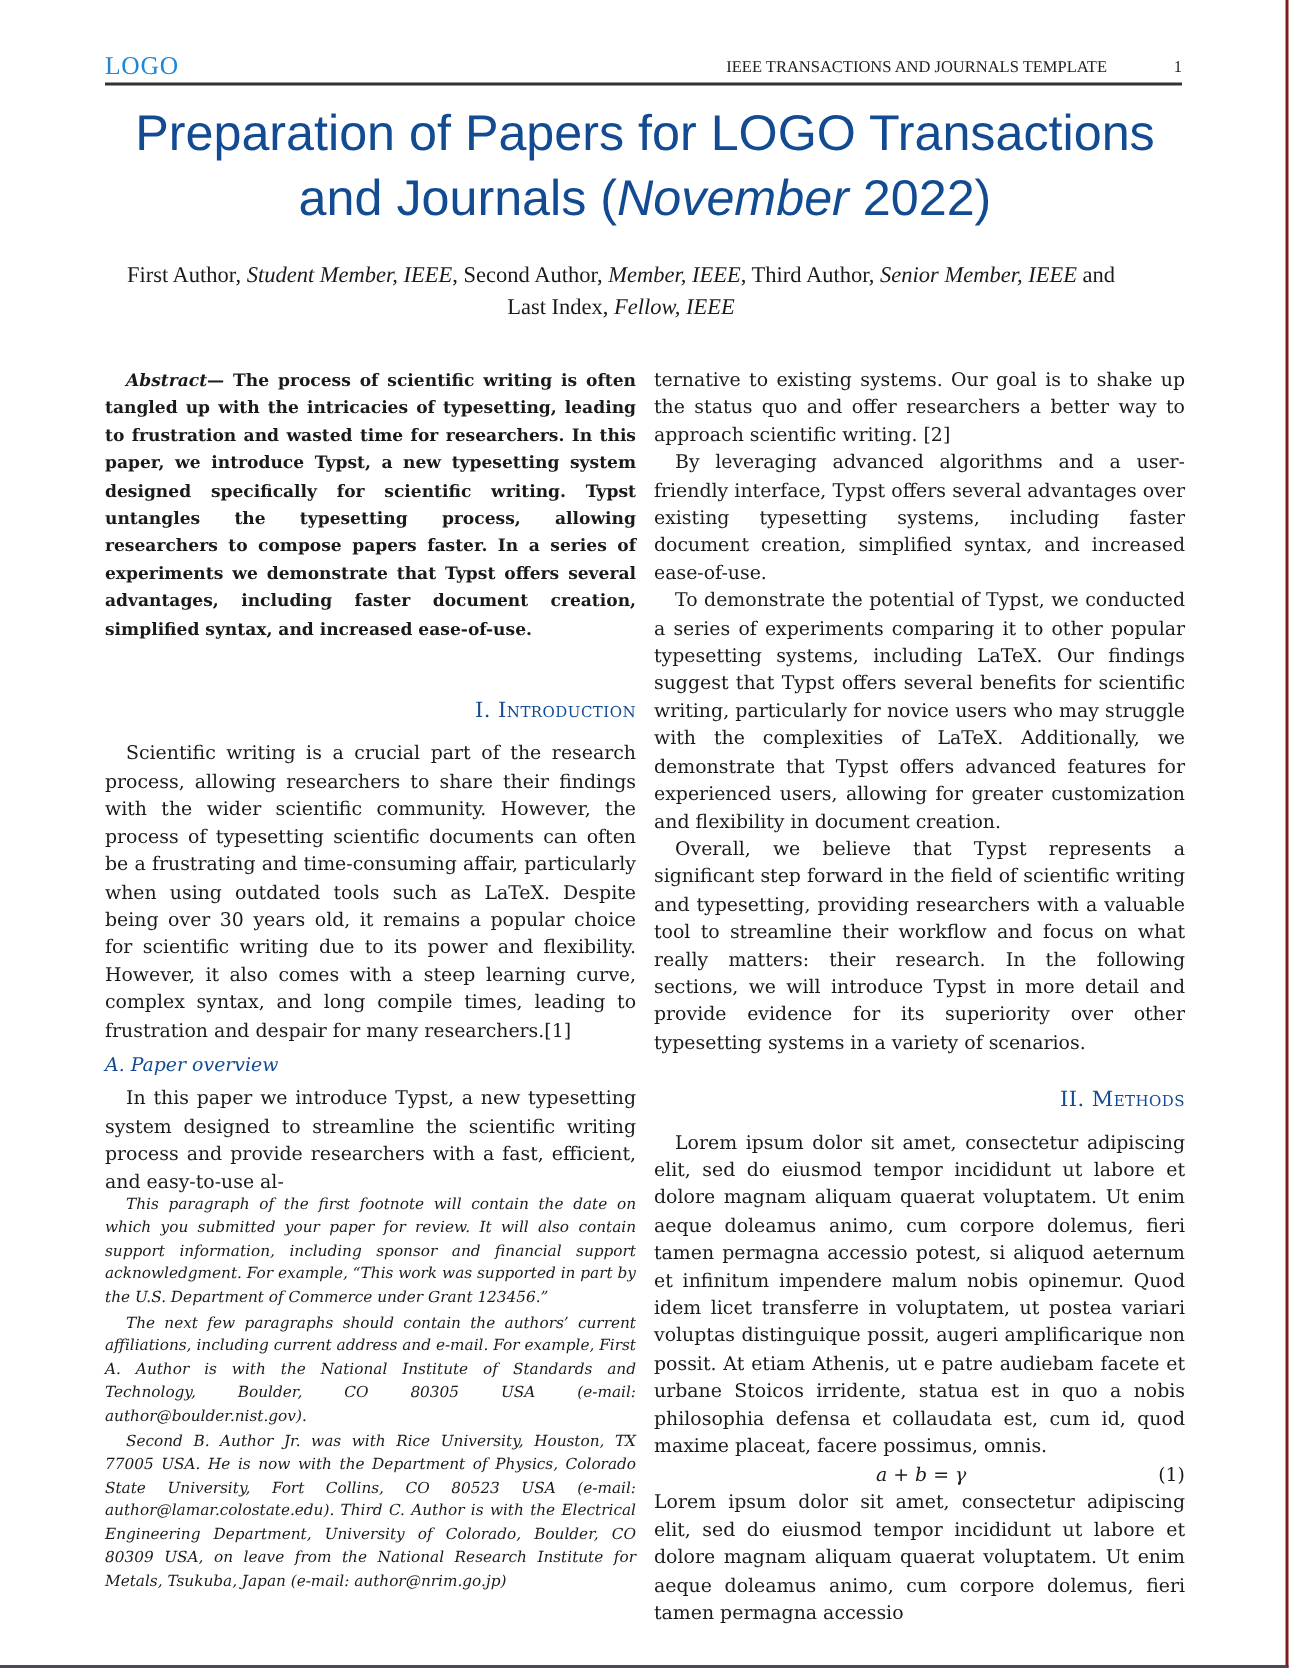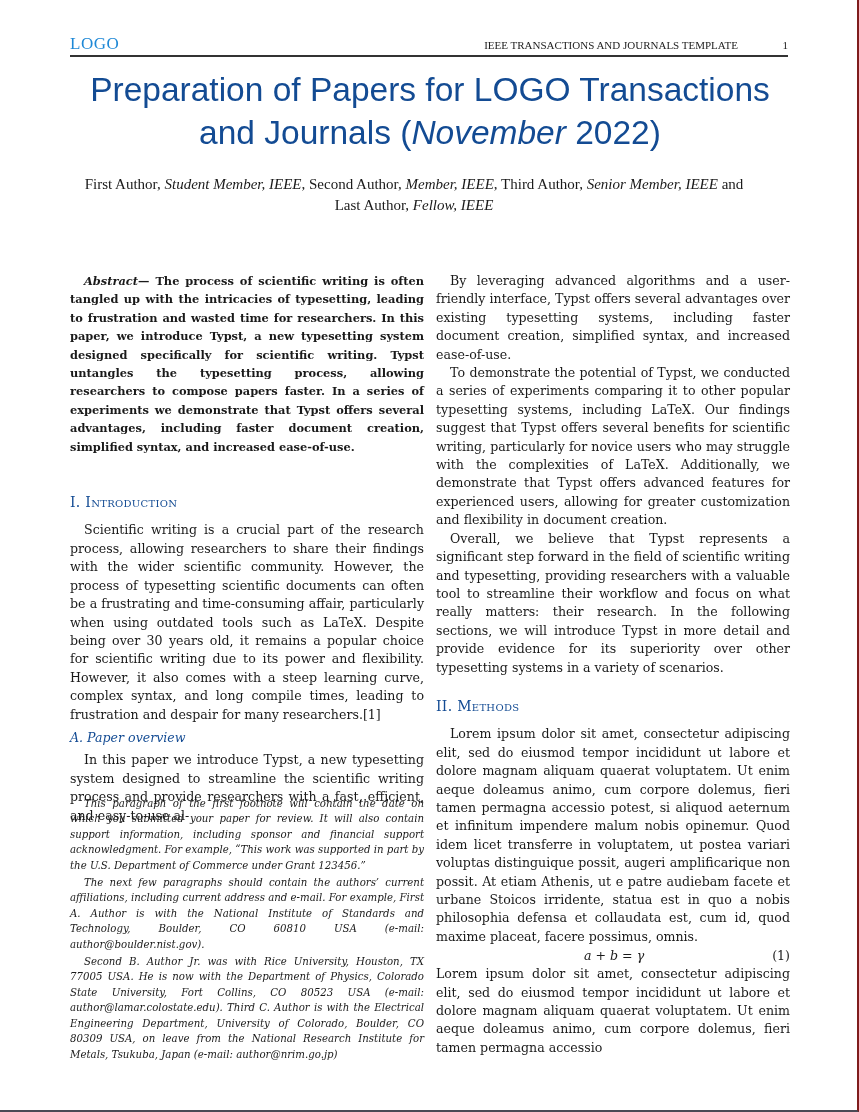--- a/index.html
+++ b/index.html
@@ -14,31 +14,31 @@
     .running-head { position: absolute; right: 50px; top: 6px; font-family: "Liberation Serif", serif; font-size: 11px; color: #222; }
     .page-num { position: absolute; right: 0; top: 6px; font-family: "Liberation Serif", serif; font-size: 11px; color: #222; }
 
     .title { position: absolute; left: 70px; width: 720px; top: 68px; text-align: center;
       font-family: "Liberation Sans", sans-serif; font-size: 33.5px; line-height: 43px; color: #134b93; }
     .title em { font-style: italic; }
 
     .authors { position: absolute; left: 54px; width: 720px; top: 174px; text-align: center;
       font-family: "Liberation Serif", serif; font-size: 15px; line-height: 21px; color: #1a1a1a; }
 
-    .col { position: absolute; top: 272px; width: 354px; font-size: 12.6px; line-height: 18.4px; text-align: justify; }
+    .col { position: absolute; top: 244px; width: 354px; font-size: 12.6px; line-height: 18.4px; text-align: justify; }
     .col-left { left: 70px; }
     .col-right { left: 436px; width: 354px; }
     .col p { margin: 0; text-indent: 14px; hyphens: auto; }
 
     .abstract { font-weight: bold; font-size: 11.4px; line-height: 18.4px; }
     .abstract .lbl { font-style: italic; }
     .index-terms { font-weight: bold; font-size: 11.4px; line-height: 18.4px; }
     .index-terms .lbl { font-style: italic; }
 
-    .section-head { text-align: left; color: #134b93; font-size: 14px; letter-spacing: 0.3px; margin: 0; font-variant: small-caps; }
+    .section-head { text-align: right; color: #134b93; font-size: 14px; letter-spacing: 0.3px; margin: 0; font-variant: small-caps; }
     .subsection-head { color: #134b93; font-style: italic; font-size: 12.6px; margin: 0; }
 
     .footnotes { position: absolute; left: 70px; top: 796px; width: 354px; font-style: italic; font-size: 10.2px; line-height: 15.4px; text-align: justify; }
     .footnotes p { margin: 0 0 2px 0; text-indent: 14px; }
 
     .equation { display: flex; justify-content: space-between; align-items: center; margin: 0; font-family: "DejaVu Serif", serif; font-size: 12.6px; height: 19px; }
     .eq-body { flex: 1; text-align: center; font-style: italic; padding-left: 20px; }
     .eq-num { font-style: normal; }
     .noindent { text-indent: 0 !important; }
   </style>
@@ -51,40 +51,41 @@
     <span class="logo">LOGO</span>
     <span class="running-head">IEEE TRANSACTIONS AND JOURNALS TEMPLATE</span>
     <span class="page-num">1</span>
   </div>
 
   <h1 class="title" style="margin:0;font-weight:normal;">
     <span>Preparation of Papers for LOGO Transactions and Journals (</span><em>November</em><span> 2022)</span>
   </h1>
 
   <div class="authors">
-    <span>First Author, </span><em>Student Member, IEEE</em><span>, </span><span>Second Author, </span><em>Member, IEEE</em><span>, </span><span>Third Author, </span><em>Senior Member, IEEE</em><span> and </span><br><span>Last Author, </span><em>Fellow, IEEE</em>
+    <span>First Author, </span><em>Student Member, IEEE</em><span>, </span><span>Second Author, </span><em>Member, IEEE</em><span>, </span><span>Third Author, </span><em>Senior Member, IEEE</em><span> and </span><br><span>Last Index, </span><em>Fellow, IEEE</em>
   </div>
 
   <div class="col col-left">
     <p class="abstract"><span class="lbl">Abstract</span><span>— </span><span>The process of scientific writing is often tangled up with the intricacies of typesetting, leading to frustration and wasted time for researchers. In this paper, we introduce Typst, a new typesetting system designed specifically for scientific writing. Typst untangles the typesetting process, allowing researchers to compose papers faster. In a series of experiments we demonstrate that Typst offers several advantages, including faster document creation, simplified syntax, and increased ease-of-use.</span></p>
 
     <h2 class="section-head" style="margin-top:37px;margin-bottom:10px;font-weight:normal;">I.  Introduction</h2>
     <p>Scientific writing is a crucial part of the research process, allowing researchers to share their findings with the wider scientific community. However, the process of typesetting scientific documents can often be a frustrating and time-consuming affair, particularly when using outdated tools such as LaTeX. Despite being over 30 years old, it remains a popular choice for scientific writing due to its power and flexibility. However, it also comes with a steep learning curve, complex syntax, and long compile times, leading to frustration and despair for many researchers.[1]</p>
 
     <h3 class="subsection-head" style="margin-top:5px;margin-bottom:4px;font-weight:normal;">A.   Paper overview</h3>
     <p>In this paper we introduce Typst, a new typesetting system designed to streamline the scientific writing process and provide researchers with a fast, efficient, and easy-to-use al-</p>
   </div>
 
   <div class="footnotes">
     <p>This paragraph of the first footnote will contain the date on which you submitted your paper for review. It will also contain support information, including sponsor and financial support acknowledgment. For example, “This work was supported in part by the U.S. Department of Commerce under Grant 123456.”</p>
-    <p>The next few paragraphs should contain the authors’ current affiliations, including current address and e-mail. For example, First A. Author is with the National Institute of Standards and Technology, Boulder, CO 60810 USA (e-mail: author@boulder.nist.gov).</p>
+    <p>The next few paragraphs should contain the authors’ current affiliations, including current address and e-mail. For example, First A. Author is with the National Institute of Standards and Technology, Boulder, CO 80305 USA (e-mail: author@boulder.nist.gov).</p>
     <p>Second B. Author Jr. was with Rice University, Houston, TX 77005 USA. He is now with the Department of Physics, Colorado State University, Fort Collins, CO 80523 USA (e-mail: author@lamar.colostate.edu). Third C. Author is with the Electrical Engineering Department, University of Colorado, Boulder, CO 80309 USA, on leave from the National Research Institute for Metals, Tsukuba, Japan (e-mail: author@nrim.go.jp)</p>
   </div>
 
   <div class="col col-right">
+    <p class="noindent">ternative to existing systems. Our goal is to shake up the status quo and offer researchers a better way to approach scientific writing. [2]</p>
     <p>By leveraging advanced algorithms and a user-friendly interface, Typst offers several advantages over existing typesetting systems, including faster document creation, simplified syntax, and increased ease-of-use.</p>
     <p>To demonstrate the potential of Typst, we conducted a series of experiments comparing it to other popular typesetting systems, including LaTeX. Our findings suggest that Typst offers several benefits for scientific writing, particularly for novice users who may struggle with the complexities of LaTeX. Additionally, we demonstrate that Typst offers advanced features for experienced users, allowing for greater customization and flexibility in document creation.</p>
     <p>Overall, we believe that Typst represents a significant step forward in the field of scientific writing and typesetting, providing researchers with a valuable tool to streamline their workflow and focus on what really matters: their research. In the following sections, we will introduce Typst in more detail and provide evidence for its superiority over other typesetting systems in a variety of scenarios.</p>
 
     <h2 class="section-head" style="margin-top:20px;margin-bottom:10px;font-weight:normal;">II.  Methods</h2>
     <p>Lorem ipsum dolor sit amet, consectetur adipiscing elit, sed do eiusmod tempor incididunt ut labore et dolore magnam aliquam quaerat voluptatem. Ut enim aeque doleamus animo, cum corpore dolemus, fieri tamen permagna accessio potest, si aliquod aeternum et infinitum impendere malum nobis opinemur. Quod idem licet transferre in voluptatem, ut postea variari voluptas distinguique possit, augeri amplificarique non possit. At etiam Athenis, ut e patre audiebam facete et urbane Stoicos irridente, statua est in quo a nobis philosophia defensa et collaudata est, cum id, quod maxime placeat, facere possimus, omnis.</p>
 
     <div class="equation">
       <span class="eq-body">a + b = γ</span>
       <span class="eq-num">(1)</span>

